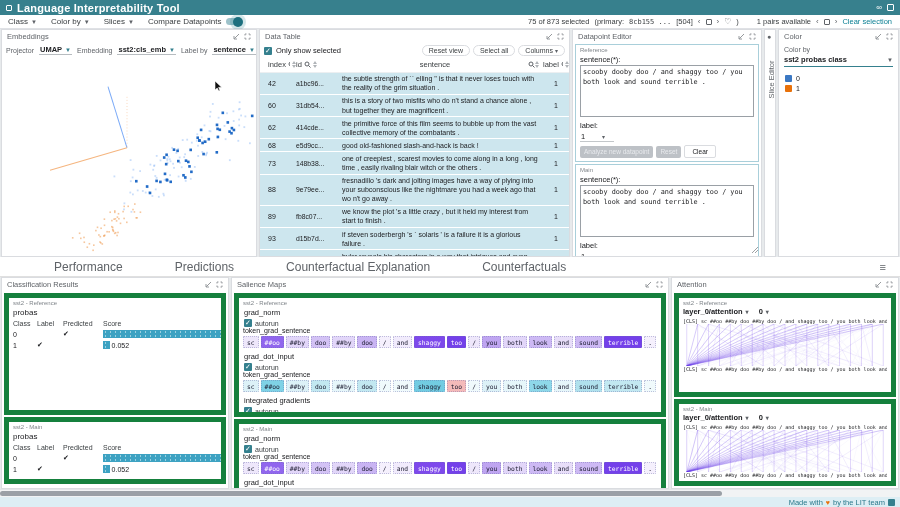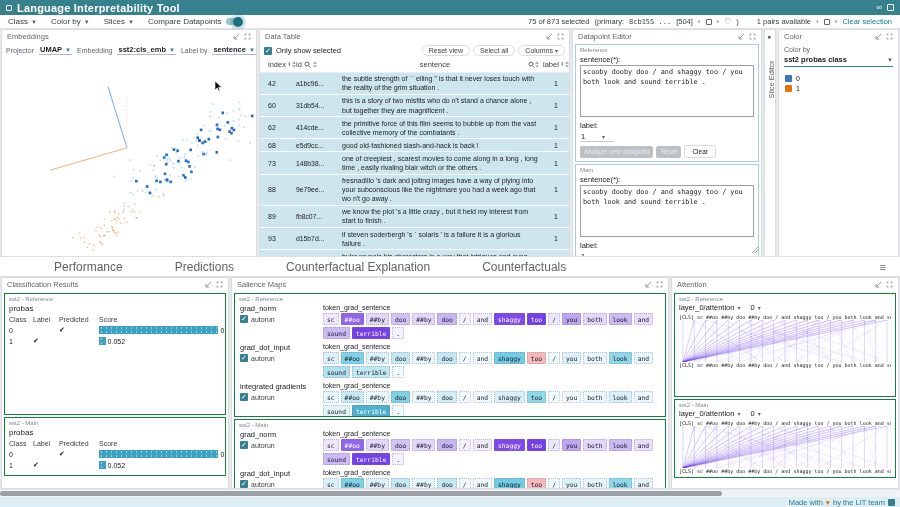--- a/index.html
+++ b/index.html
@@ -77,47 +77,47 @@
 .cp-select{margin:2px 5px 4px;font-size:7.5px;display:flex;justify-content:space-between;align-items:center;border-bottom:1px solid #35808e;padding-bottom:2px;font-weight:bold;}
 .legend{padding:4px 6px;font-size:7px;}
 .legend-item{display:flex;align-items:center;gap:4px;margin-bottom:3px;}
 .legend-swatch{width:7px;height:7px;border-radius:1px;}
 
 .tabbar{position:absolute;top:257px;left:0;width:900px;height:20px;background:#fff;border-bottom:1px solid #e0e0e0;display:flex;align-items:stretch;padding-left:28px;}
 .tab{padding:5px 26px 3px;font-size:12px;color:#5f6368;border-bottom:2px solid transparent;display:flex;align-items:center;}
 .tab.active{color:#202124;border-bottom-color:#1a73e8;}
 .hamburger{margin-left:auto;margin-right:14px;align-self:center;color:#5f6368;font-size:11px;line-height:10px;}
 
-.sub{border:1px solid #15803d;margin:2px;padding:2px 4px 3px;overflow:hidden;flex:none;}
+.sub{border:5px solid #15803d;margin:2px;padding:2px 4px 3px;overflow:hidden;flex:none;}
 .sub-label{font-size:6px;color:#80868b;margin-bottom:1px;}
 
 .p-class{width:228px;}
 .probas-title{font-size:8px;margin:2px 0 3px;}
 .cls-hrow,.cls-row{display:flex;align-items:center;font-size:7px;margin-bottom:3px;}
 .cc1{width:24px;flex:none;}.cc2{width:26px;flex:none;}.cc3{width:40px;flex:none;}.ccS{flex:1;display:flex;align-items:center;gap:2px;}
 .cls-hrow{color:#3c4043;}
 .bar{height:8px;background:#3da2c2;background-image:radial-gradient(rgba(255,255,255,.7) .5px,transparent .9px);background-size:5px 4px;flex:none;}
 .check{color:#202124;font-size:7px;}
 .sub-ref-cls{height:122px;}
 
 .p-sal{flex:1;}
 .sal-sub-ref{height:124px;}
-.sal-row{display:flex;margin:2px 0 4px;}
+.sal-row{display:flex;margin:2px 0 4px;flex-direction:column;}
 .sal-left{width:84px;flex:none;padding-left:1px;}
 .sal-name{font-size:7.5px;margin-bottom:2px;}
 .autorun{display:flex;align-items:center;gap:3px;font-size:7px;color:#3c4043;}
 .sal-right{flex:1;}
 .sal-field{font-size:7px;margin-bottom:2px;}
 .tokens{display:flex;flex-wrap:wrap;gap:2px;}
 .tok{font-family:"DejaVu Sans Mono",monospace;font-size:6.3px;padding:1.5px 3px;border:1px dotted rgba(110,110,170,.4);border-radius:1px;white-space:nowrap;}
 
 .p-attn{width:228px;}
 .attn-sub-ref{height:104px;}
 .attn-controls{display:flex;gap:10px;font-size:7.5px;margin:1px 0 2px;}
-.attn-dd{display:flex;align-items:center;gap:3px;font-weight:normal;}
+.attn-dd{display:flex;align-items:center;gap:3px;font-weight:bold;}
 .attn-tokens{font-family:"DejaVu Sans Mono",monospace;font-size:5px;white-space:nowrap;overflow:hidden;color:#202124;letter-spacing:0;}
 .attn-svg{width:100%;height:42px;}
 
 .hscroll{position:absolute;top:489px;left:0;width:900px;height:8px;background:#f1f3f4;border-top:1px solid #e3e5e8;}
 .hthumb{position:absolute;left:0;top:1px;width:722px;height:5px;background:#9aa0a6;border-radius:3px;}
 .footer{position:absolute;top:497px;left:0;width:900px;height:10px;background:#ddeef4;display:flex;align-items:center;justify-content:flex-end;gap:3px;padding-right:5px;font-size:7.5px;color:#2b7a8c;}
 .heart{color:#e8710a;font-size:7px;}
 .footer-logo{width:7px;height:7px;background:#35808e;border-radius:1px;}
 </style>
 </head>

